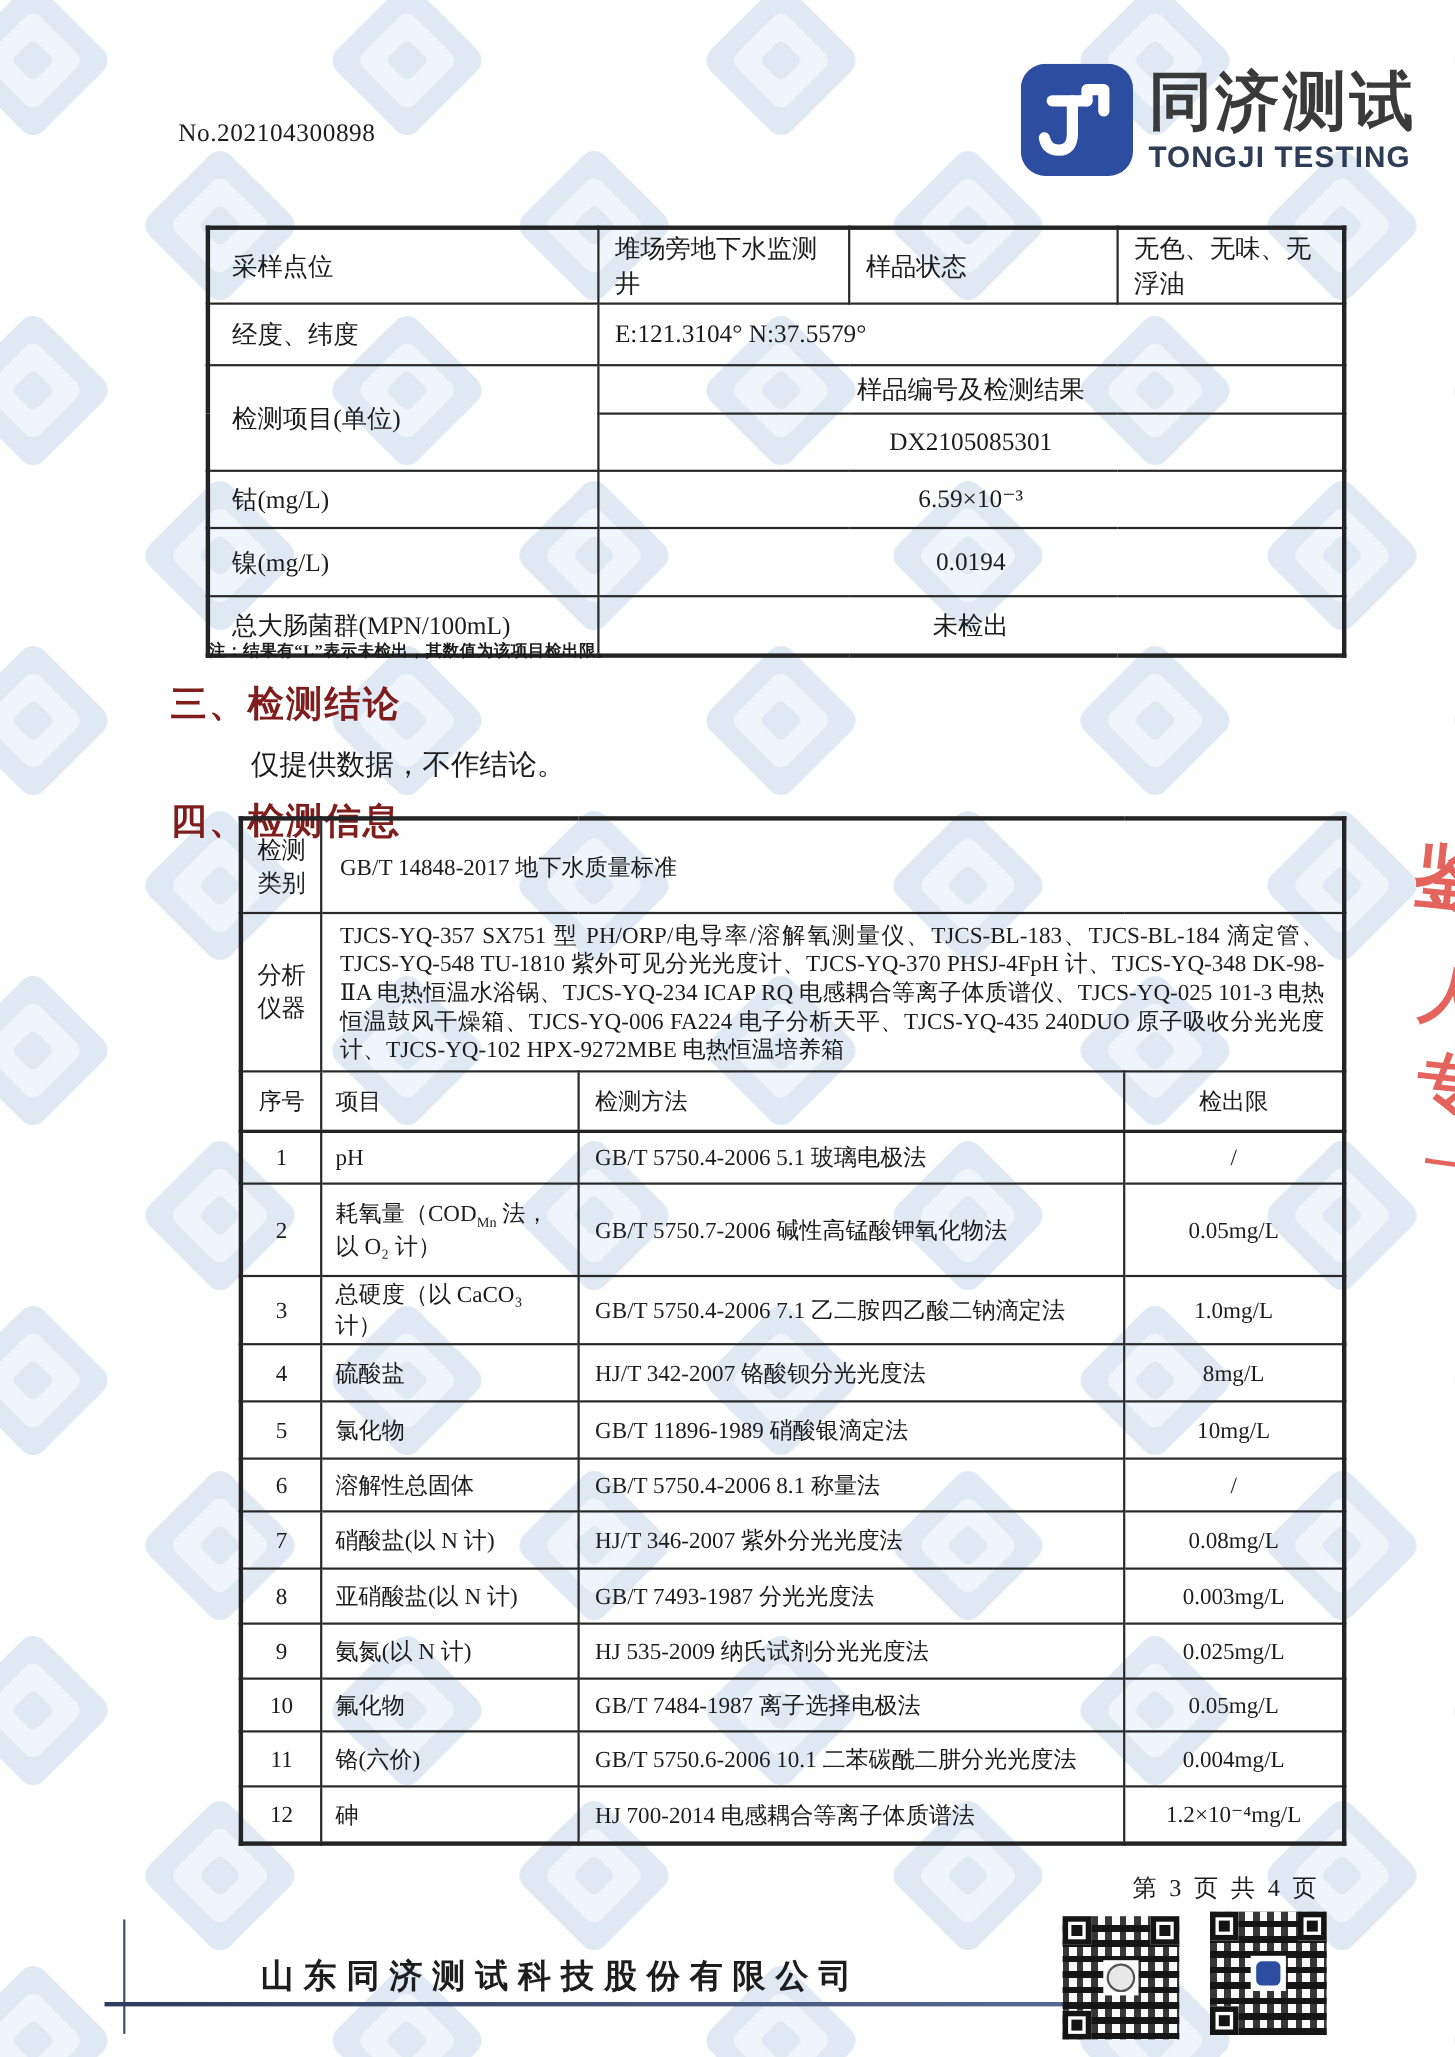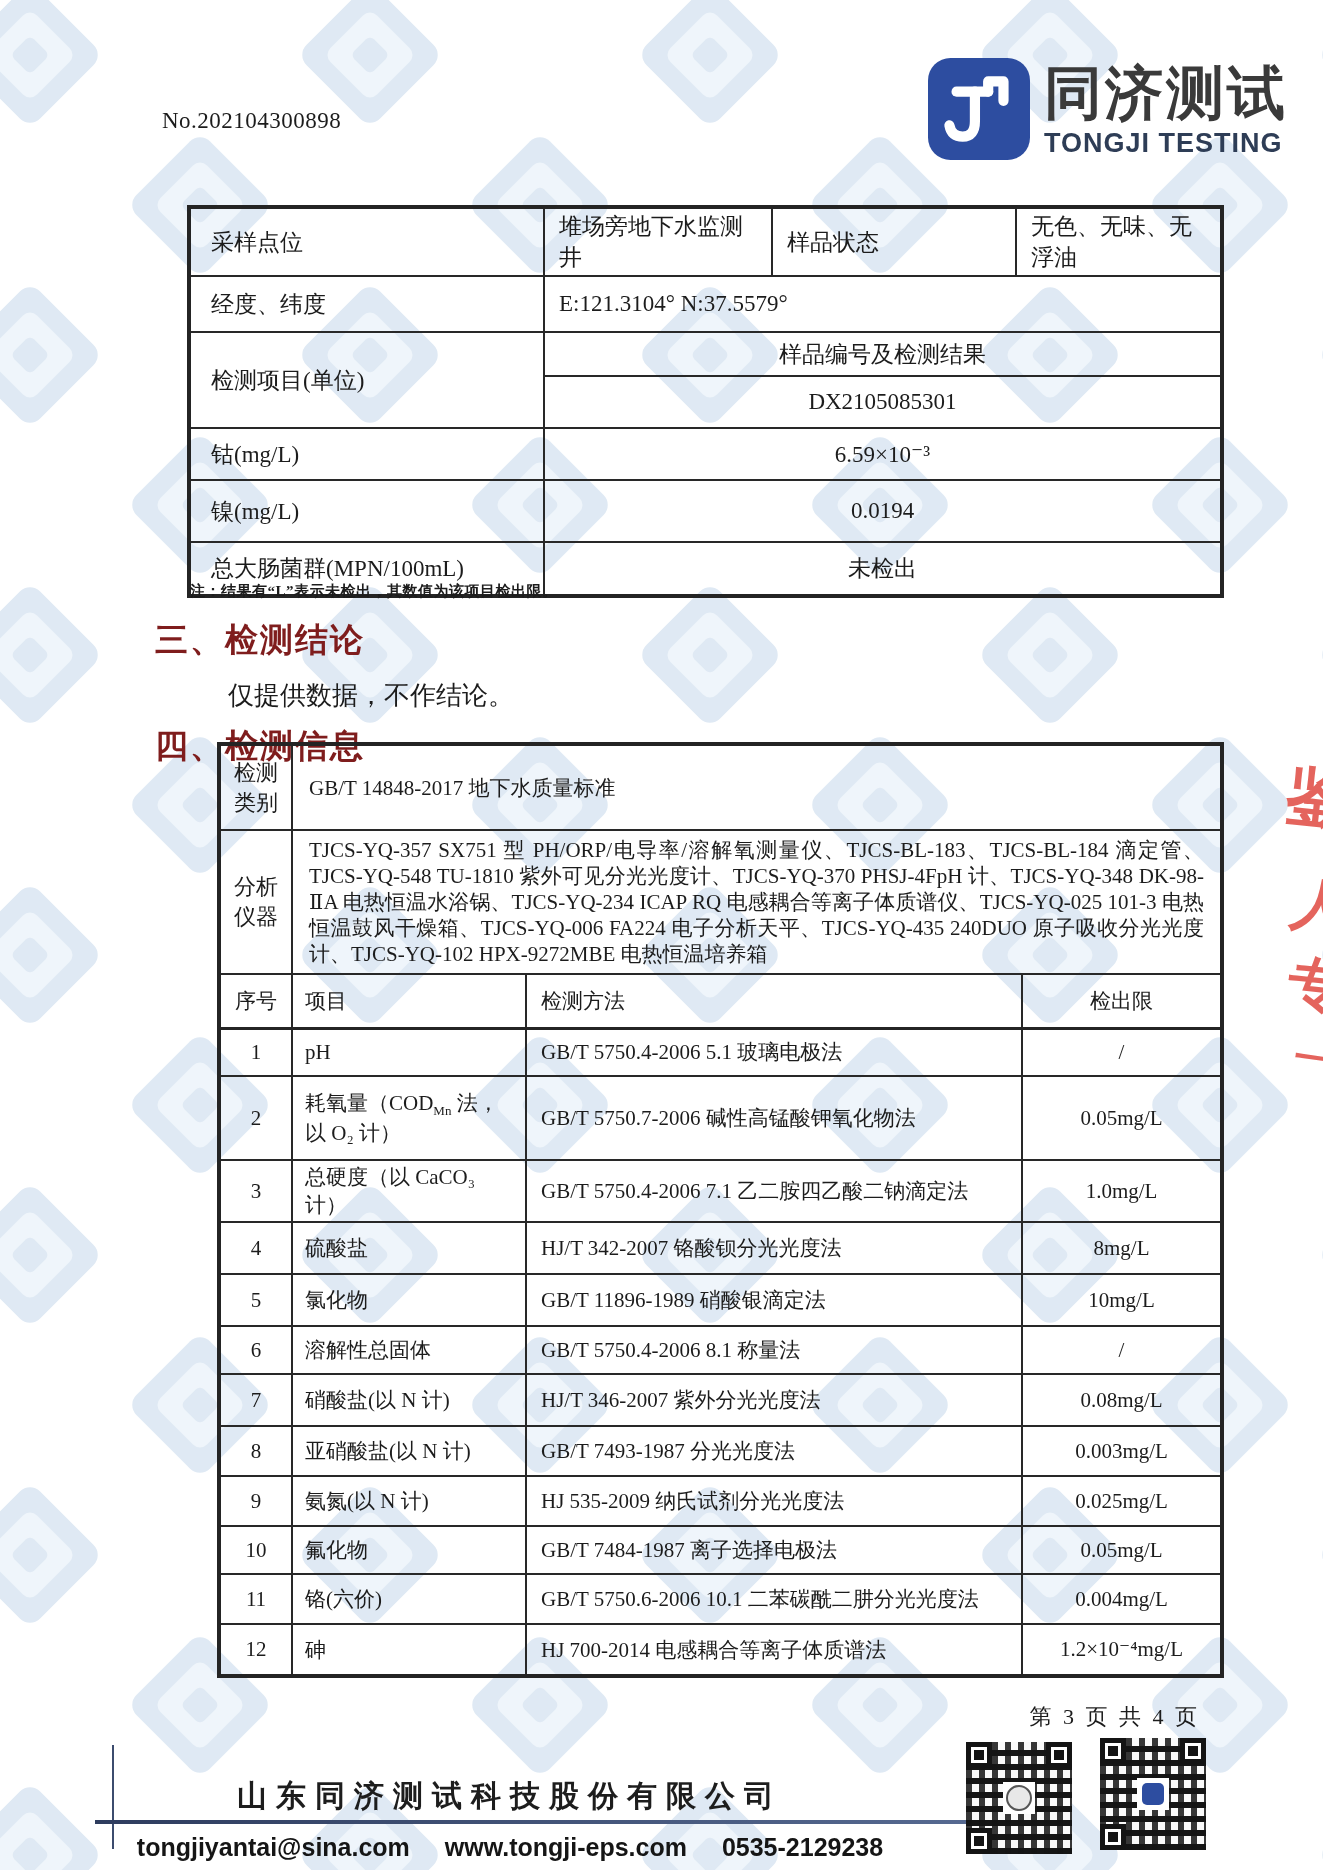--- a/index.html
+++ b/index.html
@@ -282,25 +282,20 @@
 
     <div class="stamp s1">鉴</div>
     <div class="stamp s2">人</div>
     <div class="stamp s3">专</div>
     <div class="stamp s4">一</div>
 
     <div class="page-info">第 3 页 共 4 页</div>
     <div class="company">山东同济测试科技股份有限公司</div>
     <div class="crop-mark"></div>
     <div class="footer-rule"></div>
-    <div class="contact">
-      <span>tongjiyantai@sina.com</span>
-      <span>www.tongji-eps.com</span>
-      <span>0535-2129238</span>
-    </div>
 
     <div class="qr qr1">
       <div class="f tl">
           <i></i>
         </div>
       <div class="f tr">
           <i></i>
         </div>
       <div class="f bl">
           <i></i>

